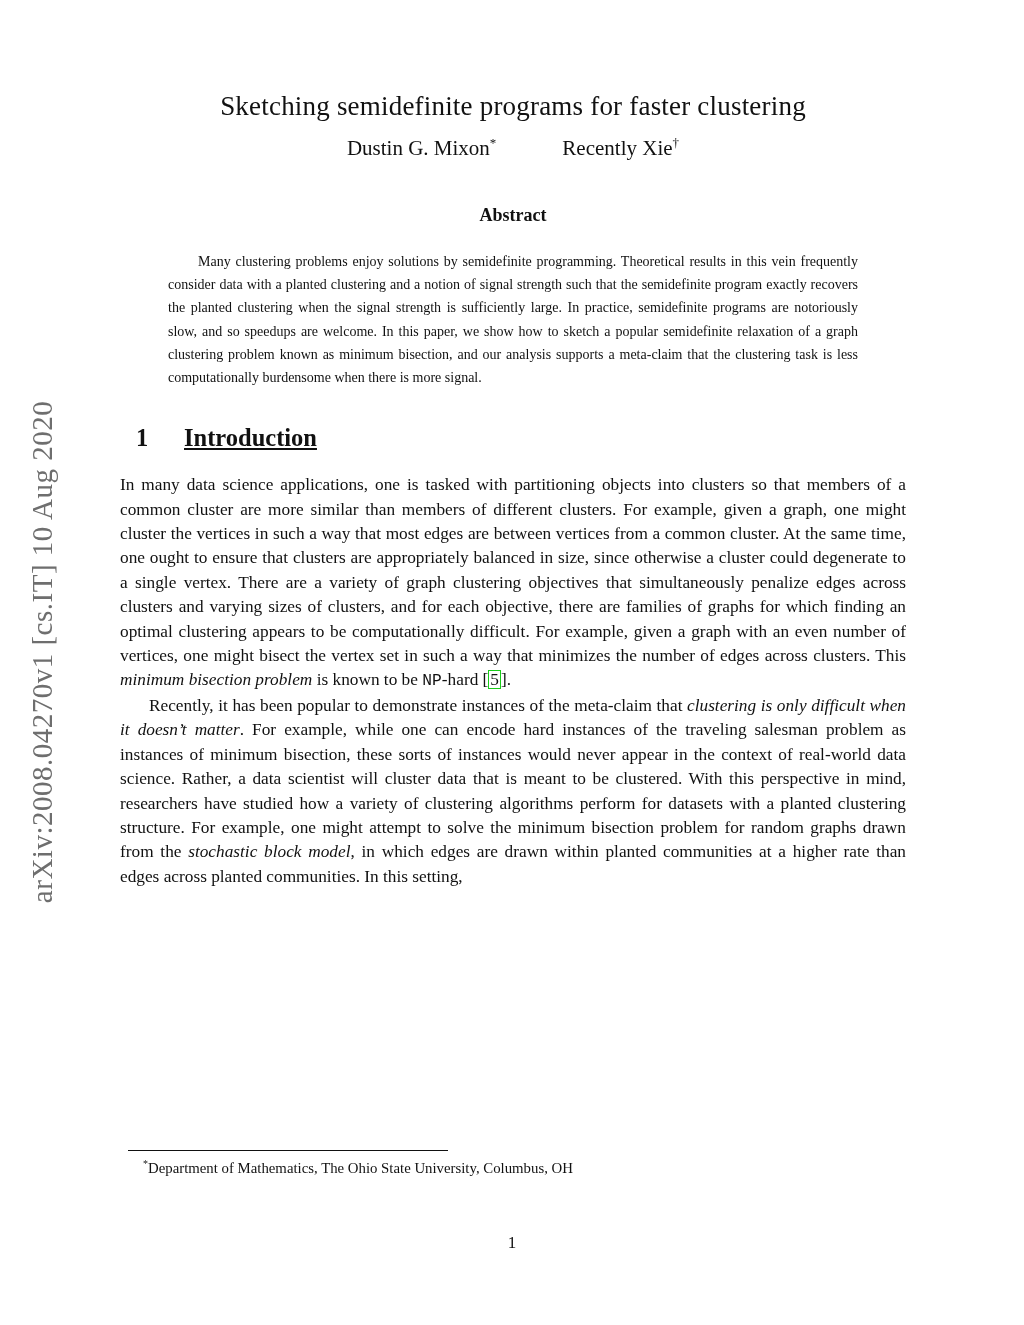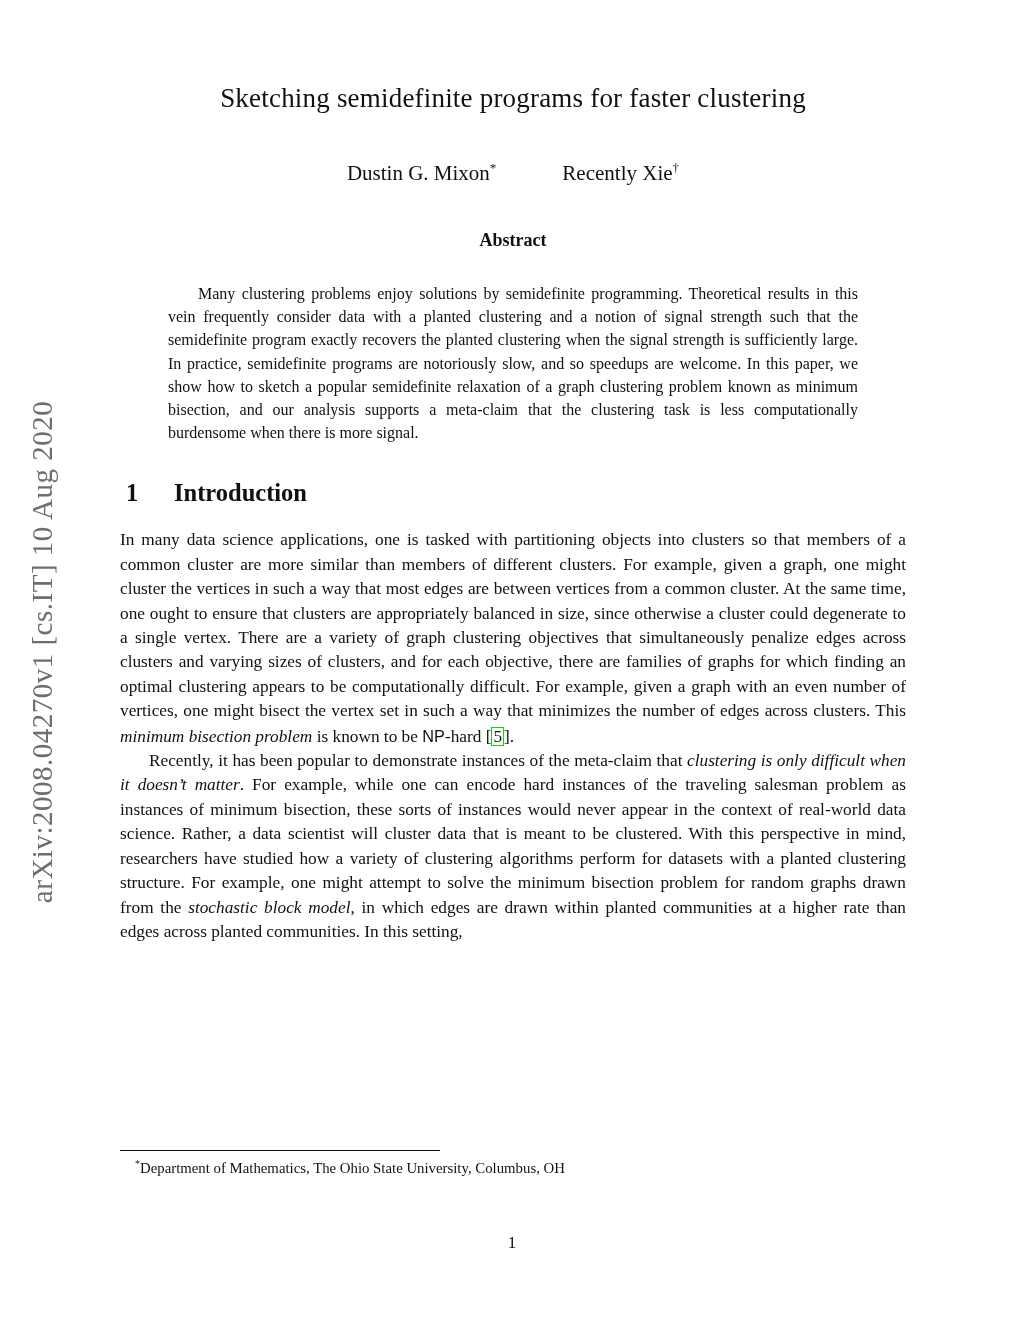--- a/index.html
+++ b/index.html
@@ -29,57 +29,58 @@
     color: #6e6e6e;
     white-space: nowrap;
   }
   .content {
     position: absolute;
     left: 120px;
     top: 0;
     width: 786px;
   }
   .title {
-    margin: 4px;
+    margin: 12px;
     padding-top: 79px;
     text-align: center;
     font-size: 27px;
     font-weight: normal;
     letter-spacing: 0.2px;
   }
   .authors {
-    margin-top: 47px;
+    margin-top: 14px;
     display: flex;
     justify-content: center;
     gap: 66px;
     font-size: 21px;
   }
   .authors sup {
     font-size: 13px;
     line-height: 0;
   }
   .abstract-heading {
     margin-top: 44px;
     text-align: center;
     font-size: 18px;
     font-weight: bold;
   }
   .abstract-text {
-    margin: 31px auto 0 auto;
+    margin: 24px auto 0 auto;
     width: 690px;
-    font-size: 16px;
+    font-size: 14px;
     line-height: 23.2px;
     text-align: justify;
     text-indent: 30px;
   }
   .section-heading {
-    margin: 6px;
+    margin: 16px;
     margin-top: 35px;
     font-size: 24.5px;
     font-weight: bold;
+    text-decoration: underline;
   }
   .section-number {
     display: inline-block;
     width: 48px;
   }
   .body-par {
     margin: 0;
     font-size: 17.3px;
     line-height: 24.4px;
     text-align: justify;
@@ -89,33 +90,33 @@
     text-indent: 0;
   }
   .body-par.indented {
     text-indent: 29px;
   }
   .italic {
     font-style: italic;
     margin-top: 11px;
   }
   .sans {
-    font-family: Liberation Sans, sans-serif;
+    font-family: Liberation Mono, monospace;
     font-size: 16.3px;
   }
   .cite-link {
     border: 1.5px solid #19cd19;
     padding: 0 1px;
     display: inline-block;
     line-height: 17px;
     cursor: pointer;
   }
   .footnote-area {
     position: absolute;
-    left: 120px;
+    left: 128px;
     top: 1150px;
     width: 786px;
   }
   .footnote-rule {
     width: 320px;
     height: 1px;
     background: #111111;
     margin-bottom: 7px;
   }
   .footnote {

